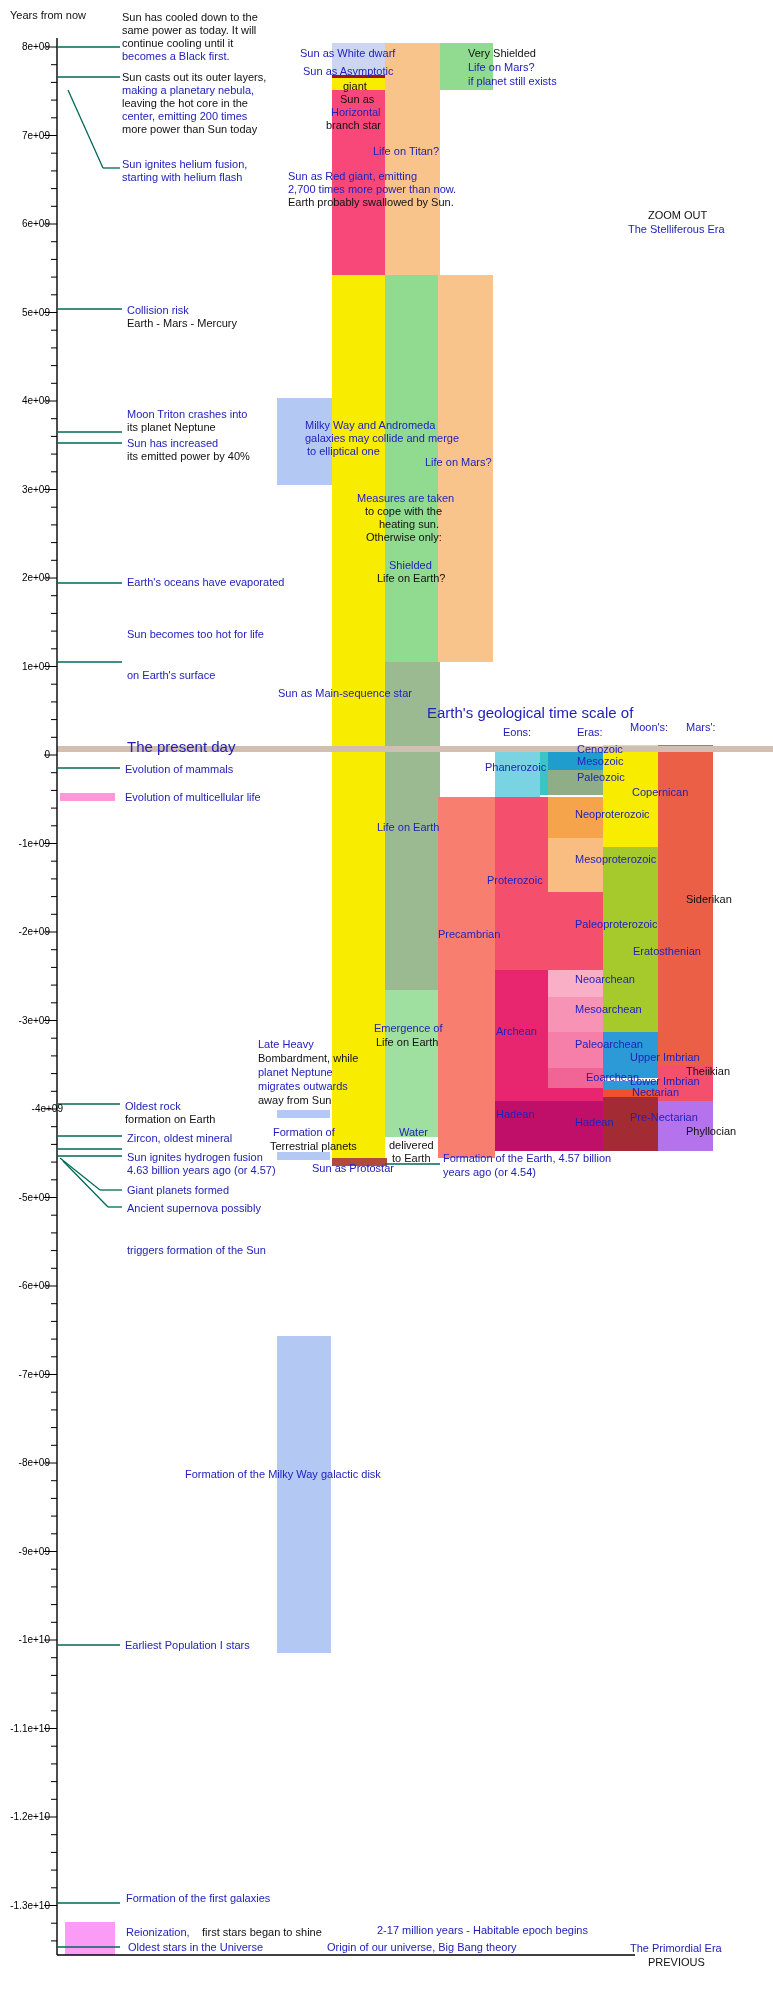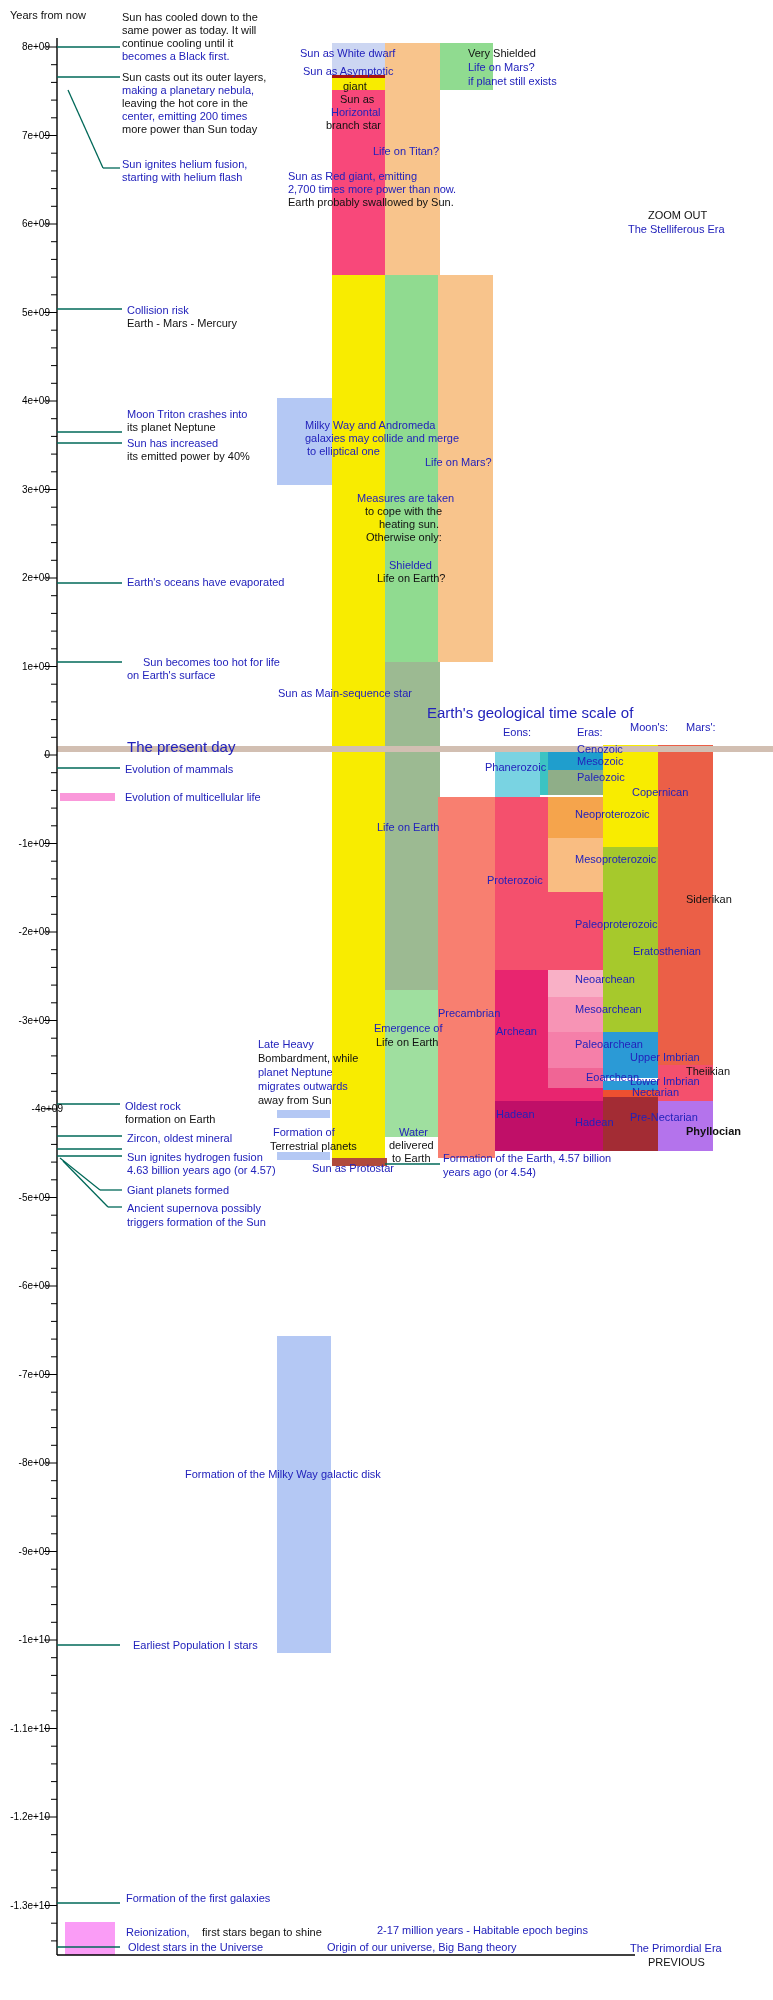--- a/index.html
+++ b/index.html
@@ -251,21 +251,21 @@
     <div class="txt" style="left: 305px; top: 432px; color: rgb(34, 34, 187);">galaxies may collide and merge</div>
     <div class="txt" style="left: 307px; top: 445px; color: rgb(34, 34, 187);">to elliptical one</div>
     <div class="txt" style="left: 425px; top: 456px; color: rgb(34, 34, 187);">Life on Mars?</div>
     <div class="txt" style="left: 357px; top: 492px; color: rgb(34, 34, 187);">Measures are taken</div>
     <div class="txt" style="left: 365px; top: 505px; color: rgb(17, 17, 17);">to cope with the</div>
     <div class="txt" style="left: 379px; top: 518px; color: rgb(17, 17, 17);">heating sun.</div>
     <div class="txt" style="left: 366px; top: 531px; color: rgb(17, 17, 17);">Otherwise only:</div>
     <div class="txt" style="left: 389px; top: 559px; color: rgb(34, 34, 187);">Shielded</div>
     <div class="txt" style="left: 377px; top: 572px; color: rgb(17, 17, 17);">Life on Earth?</div>
     <div class="txt" style="left: 127px; top: 576px; color: rgb(34, 34, 187);">Earth's oceans have evaporated</div>
-    <div class="txt" style="left: 127px; top: 656px; color: rgb(34, 34, 187); margin-left: 16px;">Sun becomes too hot for life</div>
+    <div class="txt" style="left: 127px; top: 628px; color: rgb(34, 34, 187);">Sun becomes too hot for life</div>
     <div class="txt" style="left: 127px; top: 669px; color: rgb(34, 34, 187);">on Earth's surface</div>
     <div class="txt" style="left: 278px; top: 687px; color: rgb(34, 34, 187);">Sun as Main-sequence star</div>
     <div class="txt" style="left: 427px; top: 705px; color: rgb(34, 34, 187); font-size: 15px;">Earth's geological time scale of</div>
     <div class="txt" style="left: 503px; top: 726px; color: rgb(34, 34, 187);">Eons:</div>
     <div class="txt" style="left: 577px; top: 726px; color: rgb(34, 34, 187);">Eras:</div>
     <div class="txt" style="left: 630px; top: 721px; color: rgb(34, 34, 187);">Moon's:</div>
     <div class="txt" style="left: 686px; top: 721px; color: rgb(34, 34, 187);">Mars':</div>
     <div class="txt" style="left: 127px; top: 739px; color: rgb(34, 34, 187); font-size: 15px;">The present day</div>
     <div class="txt" style="left: 125px; top: 763px; color: rgb(34, 34, 187);">Evolution of mammals</div>
     <div class="txt" style="left: 125px; top: 791px; color: rgb(34, 34, 187);">Evolution of multicellular life</div>
@@ -274,59 +274,59 @@
     <div class="txt" style="left: 577px; top: 771px; color: rgb(34, 34, 187);">Paleozoic</div>
     <div class="txt" style="left: 485px; top: 761px; color: rgb(34, 34, 187);">Phanerozoic</div>
     <div class="txt" style="left: 632px; top: 786px; color: rgb(34, 34, 187);">Copernican</div>
     <div class="txt" style="left: 575px; top: 808px; color: rgb(34, 34, 187);">Neoproterozoic</div>
     <div class="txt" style="left: 377px; top: 821px; color: rgb(34, 34, 187);">Life on Earth</div>
     <div class="txt" style="left: 575px; top: 853px; color: rgb(34, 34, 187);">Mesoproterozoic</div>
     <div class="txt" style="left: 487px; top: 874px; color: rgb(34, 34, 187);">Proterozoic</div>
     <div class="txt" style="left: 686px; top: 893px; color: rgb(17, 17, 17);">Siderikan</div>
     <div class="txt" style="left: 575px; top: 918px; color: rgb(34, 34, 187);">Paleoproterozoic</div>
     <div class="txt" style="left: 633px; top: 945px; color: rgb(34, 34, 187);">Eratosthenian</div>
-    <div class="txt" style="left: 430px; top: 1007px; color: rgb(34, 34, 187); padding-left: 8px;">Precambrian</div>
+    <div class="txt" style="left: 430px; top: 928px; color: rgb(34, 34, 187); padding-left: 8px;">Precambrian</div>
     <div class="txt" style="left: 575px; top: 973px; color: rgb(34, 34, 187);">Neoarchean</div>
     <div class="txt" style="left: 575px; top: 1003px; color: rgb(34, 34, 187);">Mesoarchean</div>
     <div class="txt" style="left: 496px; top: 1025px; color: rgb(34, 34, 187);">Archean</div>
     <div class="txt" style="left: 575px; top: 1038px; color: rgb(34, 34, 187);">Paleoarchean</div>
     <div class="txt" style="left: 630px; top: 1051px; color: rgb(34, 34, 187);">Upper Imbrian</div>
     <div class="txt" style="left: 686px; top: 1065px; color: rgb(17, 17, 17);">Theiikian</div>
     <div class="txt" style="left: 575px; top: 1071px; color: rgb(34, 34, 187); margin-left: 11px;">Eoarchean</div>
     <div class="txt" style="left: 630px; top: 1075px; color: rgb(34, 34, 187);">Lower Imbrian</div>
     <div class="txt" style="left: 632px; top: 1086px; color: rgb(34, 34, 187);">Nectarian</div>
     <div class="txt" style="left: 374px; top: 1022px; color: rgb(34, 34, 187);">Emergence of</div>
     <div class="txt" style="left: 376px; top: 1036px; color: rgb(17, 17, 17);">Life on Earth</div>
     <div class="txt" style="left: 258px; top: 1038px; color: rgb(34, 34, 187);">Late Heavy</div>
     <div class="txt" style="left: 258px; top: 1052px; color: rgb(17, 17, 17);">Bombardment, while</div>
     <div class="txt" style="left: 258px; top: 1066px; color: rgb(34, 34, 187);">planet Neptune</div>
     <div class="txt" style="left: 258px; top: 1080px; color: rgb(34, 34, 187);">migrates outwards</div>
     <div class="txt" style="left: 258px; top: 1094px; color: rgb(17, 17, 17);">away from Sun</div>
     <div class="txt" style="left: 496px; top: 1108px; color: rgb(34, 34, 187);">Hadean</div>
     <div class="txt" style="left: 575px; top: 1116px; color: rgb(34, 34, 187);">Hadean</div>
     <div class="txt" style="left: 630px; top: 1111px; color: rgb(34, 34, 187);">Pre-Nectarian</div>
-    <div class="txt" style="left: 686px; top: 1125px; color: rgb(17, 17, 17); font-weight: bold;">Phyllocian</div>
+    <div class="txt" style="left: 686px; top: 1125px; color: rgb(17, 17, 17);">Phyllocian</div>
     <div class="txt" style="left: 125px; top: 1100px; color: rgb(34, 34, 187);">Oldest rock</div>
     <div class="txt" style="left: 125px; top: 1113px; color: rgb(17, 17, 17);">formation on Earth</div>
     <div class="txt" style="left: 127px; top: 1132px; color: rgb(34, 34, 187);">Zircon, oldest mineral</div>
     <div class="txt" style="left: 127px; top: 1151px; color: rgb(34, 34, 187);">Sun ignites hydrogen fusion</div>
     <div class="txt" style="left: 127px; top: 1164px; color: rgb(34, 34, 187);">4.63 billion years ago (or 4.57)</div>
     <div class="txt" style="left: 273px; top: 1126px; color: rgb(34, 34, 187);">Formation of</div>
     <div class="txt" style="left: 270px; top: 1140px; color: rgb(17, 17, 17);">Terrestrial planets</div>
     <div class="txt" style="left: 399px; top: 1126px; color: rgb(34, 34, 187);">Water</div>
     <div class="txt" style="left: 389px; top: 1139px; color: rgb(17, 17, 17);">delivered</div>
     <div class="txt" style="left: 392px; top: 1152px; color: rgb(17, 17, 17);">to Earth</div>
     <div class="txt" style="left: 312px; top: 1162px; color: rgb(34, 34, 187);">Sun as Protostar</div>
     <div class="txt" style="left: 443px; top: 1152px; color: rgb(34, 34, 187);">Formation of the Earth, 4.57 billion</div>
     <div class="txt" style="left: 443px; top: 1166px; color: rgb(34, 34, 187);">years ago (or 4.54)</div>
     <div class="txt" style="left: 127px; top: 1184px; color: rgb(34, 34, 187);">Giant planets formed</div>
     <div class="txt" style="left: 127px; top: 1202px; color: rgb(34, 34, 187);">Ancient supernova possibly</div>
-    <div class="txt" style="left: 127px; top: 1216px; color: rgb(34, 34, 187);">triggers formation of the Sun</div>
+    <div class="txt" style="left: 127px; top: 1244px; color: rgb(34, 34, 187);">triggers formation of the Sun</div>
     <div class="txt" style="left: 185px; top: 1468px; color: rgb(34, 34, 187);">Formation of the Milky Way galactic disk</div>
-    <div class="txt" style="left: 125px; top: 1639px; color: rgb(34, 34, 187); margin-left: 8px;">Earliest Population I stars</div>
+    <div class="txt" style="left: 125px; top: 1639px; color: rgb(34, 34, 187);">Earliest Population I stars</div>
     <div class="txt" style="left: 126px; top: 1892px; color: rgb(34, 34, 187);">Formation of the first galaxies</div>
     <div class="txt" style="left: 126px; top: 1926px; color: rgb(34, 34, 187);">Reionization,</div>
     <div class="txt" style="left: 202px; top: 1926px; color: rgb(17, 17, 17);">first stars began to shine</div>
     <div class="txt" style="left: 128px; top: 1941px; color: rgb(34, 34, 187);">Oldest stars in the Universe</div>
     <div class="txt" style="left: 377px; top: 1924px; color: rgb(34, 34, 187);">2-17 million years - Habitable epoch begins</div>
     <div class="txt" style="left: 327px; top: 1941px; color: rgb(34, 34, 187);">Origin of our universe, Big Bang theory</div>
     <div class="txt" style="left: 630px; top: 1942px; color: rgb(34, 34, 187);">The Primordial Era</div>
     <div class="txt" style="left: 648px; top: 1956px; color: rgb(17, 17, 17);">PREVIOUS</div>
   </div>
 

